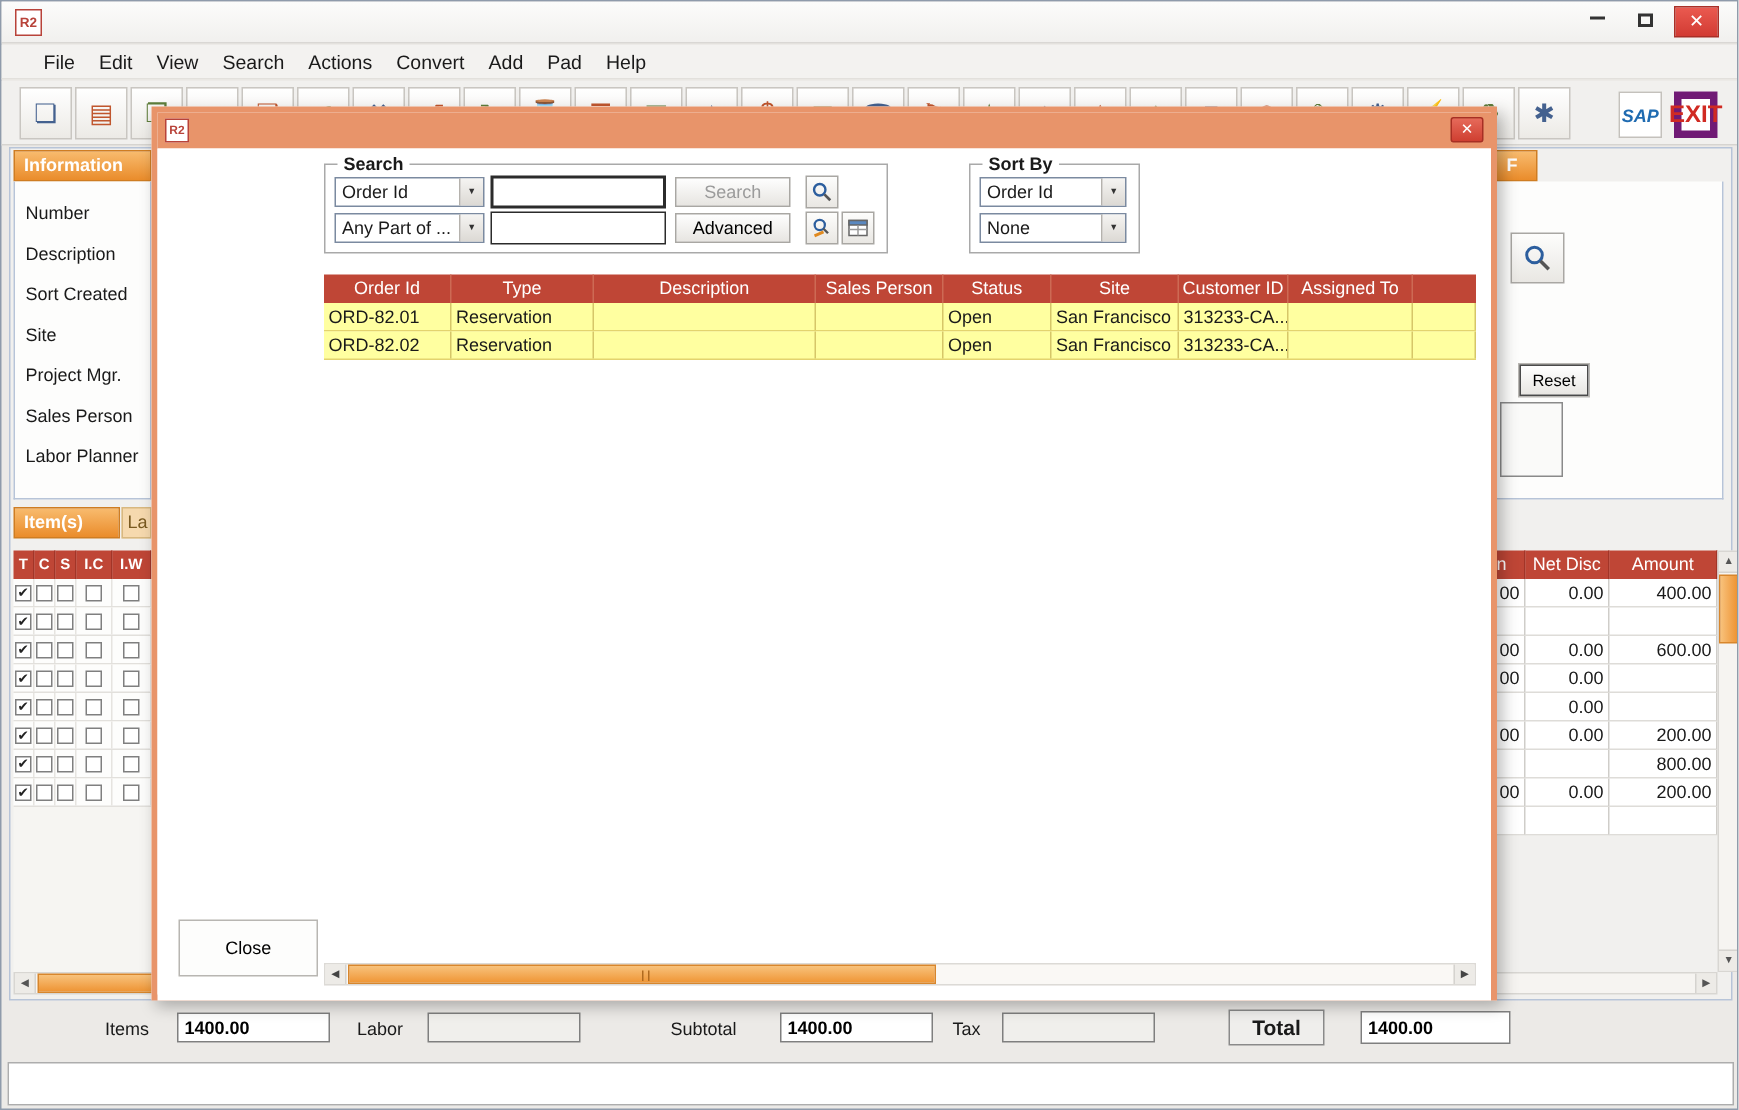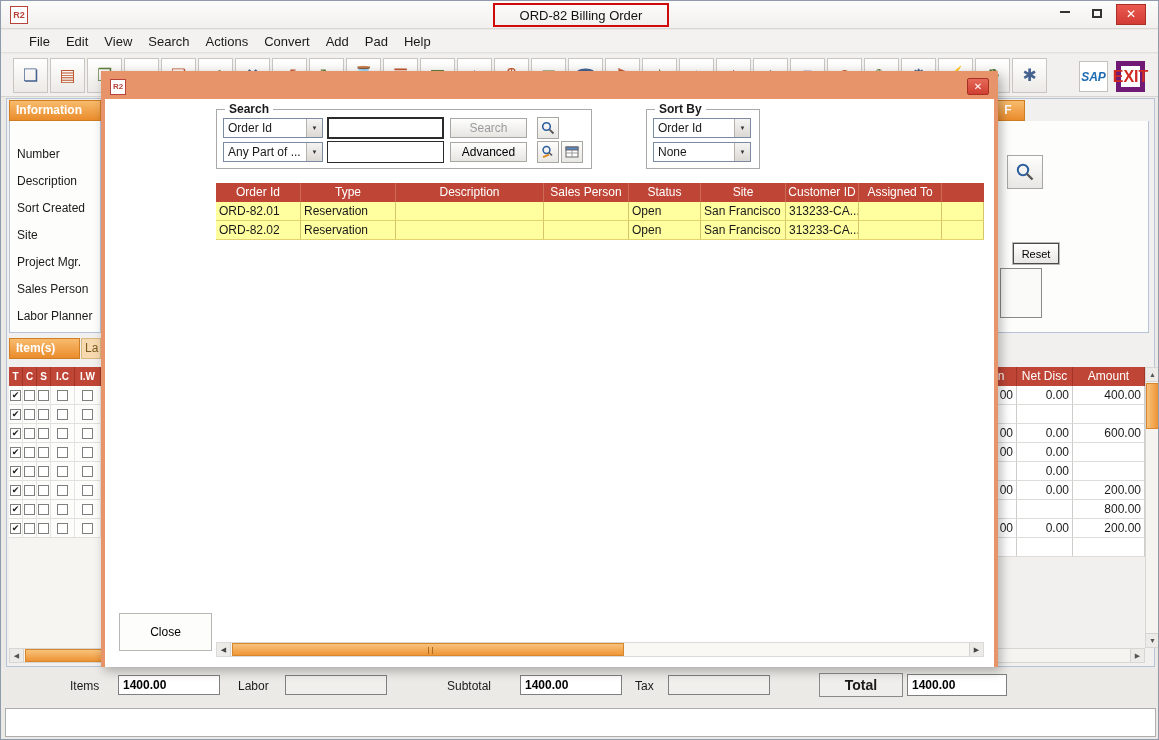--- a/index.html
+++ b/index.html
@@ -44,21 +44,21 @@
   .exit-btn { position:absolute; left:1115px; top:60px; width:29px; height:31px; background:#fff;
     border:5px solid #701a75; color:#d02a22; font-weight:bold; font-size:16px;
     display:flex; align-items:center; justify-content:center; }
   
   .form-area { position:absolute; left:5px; top:97px; width:1149px; height:569px;
     border:1px solid #b7c4d8; background:#f1f0ee; }
   .orange-tab { background:linear-gradient(#f8bb6e,#ea8c2b); border:1px solid #cf7d22;
     color:#fff; font-weight:bold; font-size:12px; line-height:19px; }
   .info-tab { position:absolute; left:8px; top:99px; width:92px; height:21px; padding-left:6px; }
   .info-panel { position:absolute; left:8px; top:120px; width:92px; height:212px;
-    background:#fdfdfc; border:1px solid #b7c4d8; border-top:none; padding-top:20px; }
+    background:#fdfdfc; border:1px solid #b7c4d8; border-top:none; padding-top:8px; }
   .info-field { height:27px; line-height:27px; padding-left:7px; white-space:nowrap; overflow:hidden; }
   .items-tab { position:absolute; left:8px; top:337px; width:71px; height:21px; padding-left:6px; }
   .labor-tab { position:absolute; left:80px; top:337px; width:20px; height:21px;
     background:#f6d9ae; border:1px solid #d8b880; color:#7a5a20; font-size:12px;
     line-height:19px; padding-left:3px; overflow:hidden; }
   
   .item-grid-header { position:absolute; left:8px; top:366px; height:19px; display:flex; }
   .igh-cell { background:#bf4636; color:#fff; font-size:10px; font-weight:bold; text-align:center;
     line-height:19px; border-right:1px solid #a23528; overflow:hidden; }
   .w-t{width:14px}.w-c{width:14px}.w-s{width:14px}.w-ic{width:24px}.w-iw{width:26px}
@@ -100,21 +100,21 @@
   .hs-btn { position:absolute; top:0; width:14px; height:13px; background:#edebe7;
     font-size:7px; line-height:13px; text-align:center; color:#555; }
   .hs-left{left:0; border-right:1px solid #d5d3cf;} .hs-right{right:0; border-left:1px solid #d5d3cf;}
   .hs-thumb { position:absolute; left:15px; top:0; width:600px; height:13px;
     background:linear-gradient(#f8c27c,#ee9434); border:1px solid #d8862c; }
   
   .tot-label { position:absolute; font-size:12px; white-space:nowrap; }
   .sunken-field { position:absolute; height:20px; border:1px solid #7f7f7f; background:#fff;
     font-family:inherit; font-size:12px; font-weight:bold; padding:0 4px; }
   .field-dim { background:#f0efec; }
-  .total-box { position:absolute; left:818px; top:672px; width:84px; height:24px;
+  .total-box { position:absolute; left:818px; top:672px; width:64px; height:24px;
     border:1px solid #8a8a8a; background:#efeeec; font-weight:bold; font-size:14px;
     text-align:center; line-height:22px; }
   .statusbar { position:absolute; left:4px; top:707px; width:1151px; height:29px;
     background:#fff; border:1px solid #adadad; }
   
   .dialog { position:absolute; left:100px; top:70px; width:897px; height:596px; background:#fff;
     border:4px solid #e8946a; box-shadow:3px 4px 10px rgba(0,0,0,.28); }
   .dialog-titlebar { position:absolute; left:0; top:0; width:100%; height:24px; background:#e8946a; }
   .dialog-icon { position:absolute; left:5px; top:4px; width:16px; height:16px; background:#fff;
     border:1px solid #b8433a; color:#b8433a; font-weight:bold; font-size:8px; line-height:14px; text-align:center; }
@@ -161,23 +161,20 @@
   .dhs-grip { position:absolute; left:50%; top:3px; width:5px; height:7px;
     border-left:1px solid #b06a1e; border-right:1px solid #b06a1e; }
 </style>
 </head>
 <body>
 
 <div class="screen">
 
   <div class="titlebar">
     <div class="app-icon">R2</div>
-    <div class="title-annotation annotation">
-      <span class="window-title">ORD-82 Billing Order</span>
-    </div>
     <div class="win-btn min"><span class="min-glyph"></span></div>
     <div class="win-btn max"><span class="max-glyph"></span></div>
     <div class="win-btn close"><span>✕</span></div>
   </div>
 
   <div class="menubar">
     <span class="menu-item">File</span>
     <span class="menu-item">Edit</span>
     <span class="menu-item">View</span>
     <span class="menu-item">Search</span>

